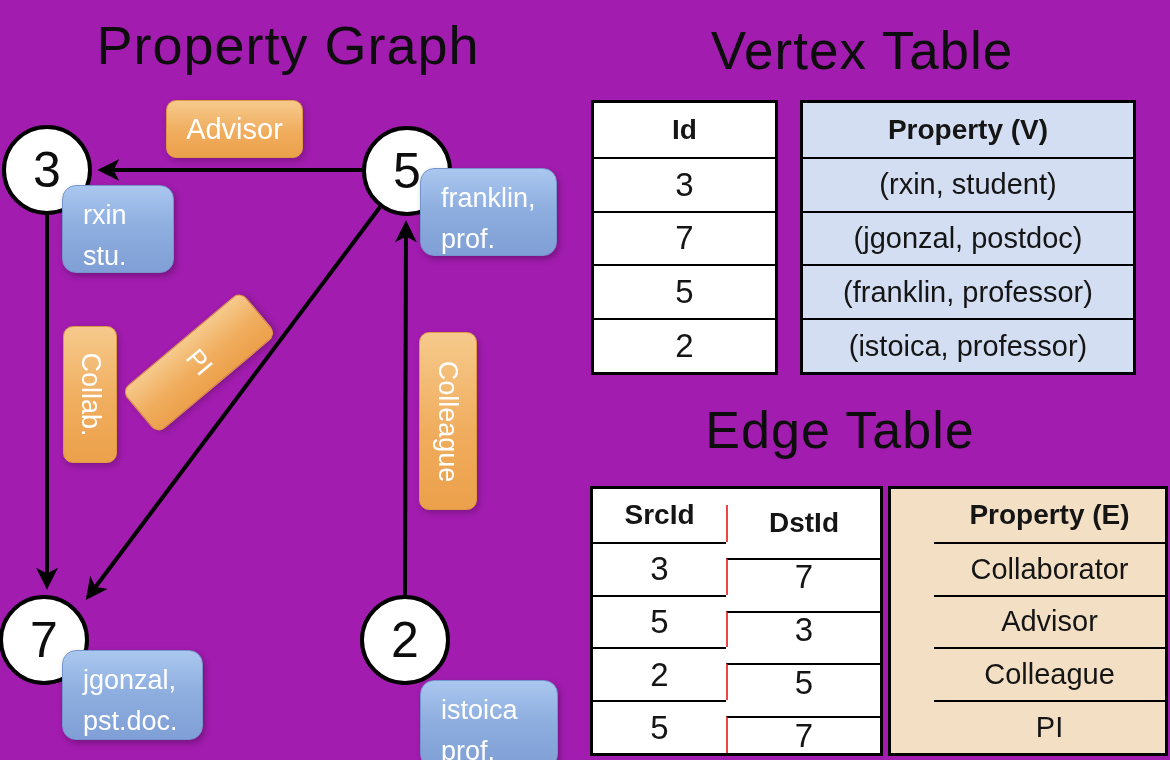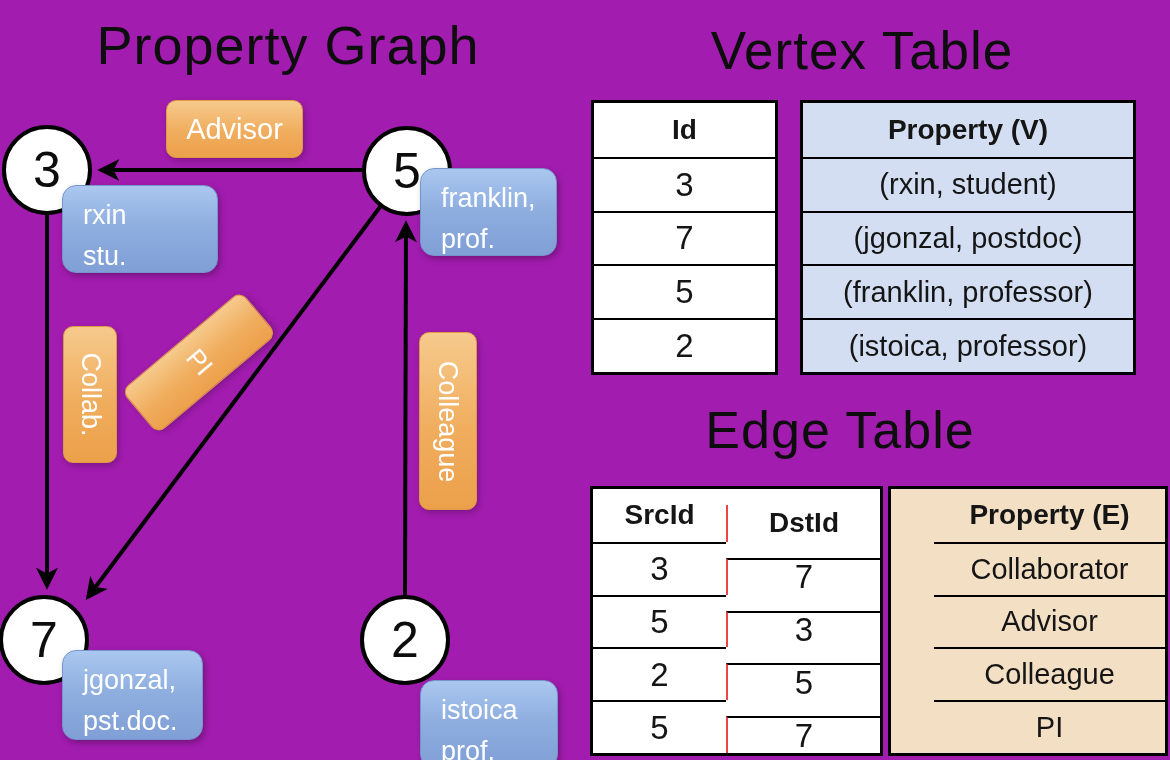--- a/index.html
+++ b/index.html
@@ -87,21 +87,21 @@
   <div class="node" style="left:362px;top:126px">
       <span>5</span>
     </div>
   <div class="node" style="left:-1px;top:595px">
       <span>7</span>
     </div>
   <div class="node" style="left:360px;top:595px">
       <span>2</span>
     </div>
 
-  <div class="prop" style="left:62px;top:185px;width:156px;height:88px">
+  <div class="prop" style="left:62px;top:185px;width:112px;height:88px">
     <span>rxin</span>
     <span>stu.</span>
   </div>
   <div class="prop" style="left:420px;top:168px;width:137px;height:88px">
     <span>franklin,</span>
     <span>prof.</span>
   </div>
   <div class="prop" style="left:62px;top:650px;width:141px;height:90px">
     <span>jgonzal,</span>
     <span>pst.doc.</span>

